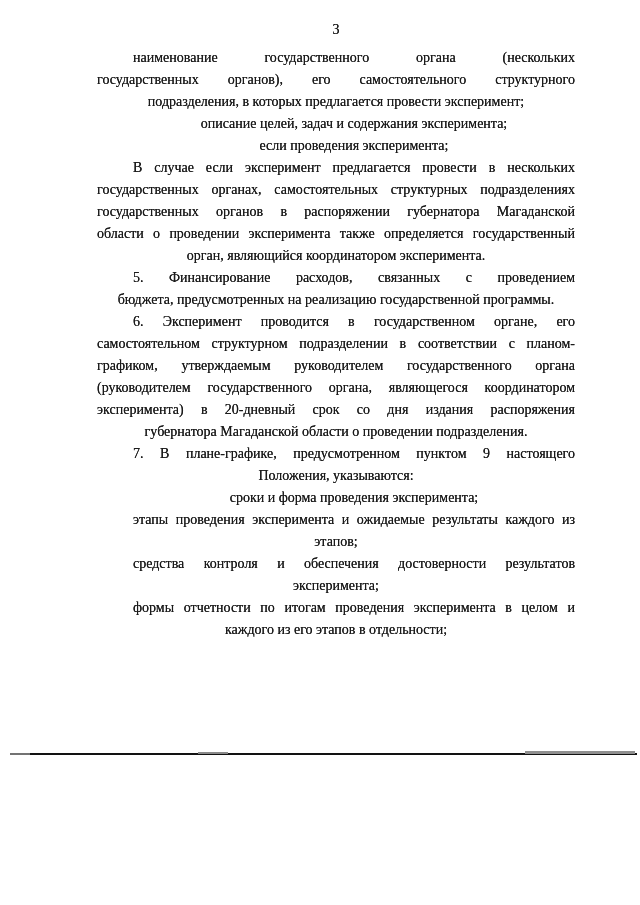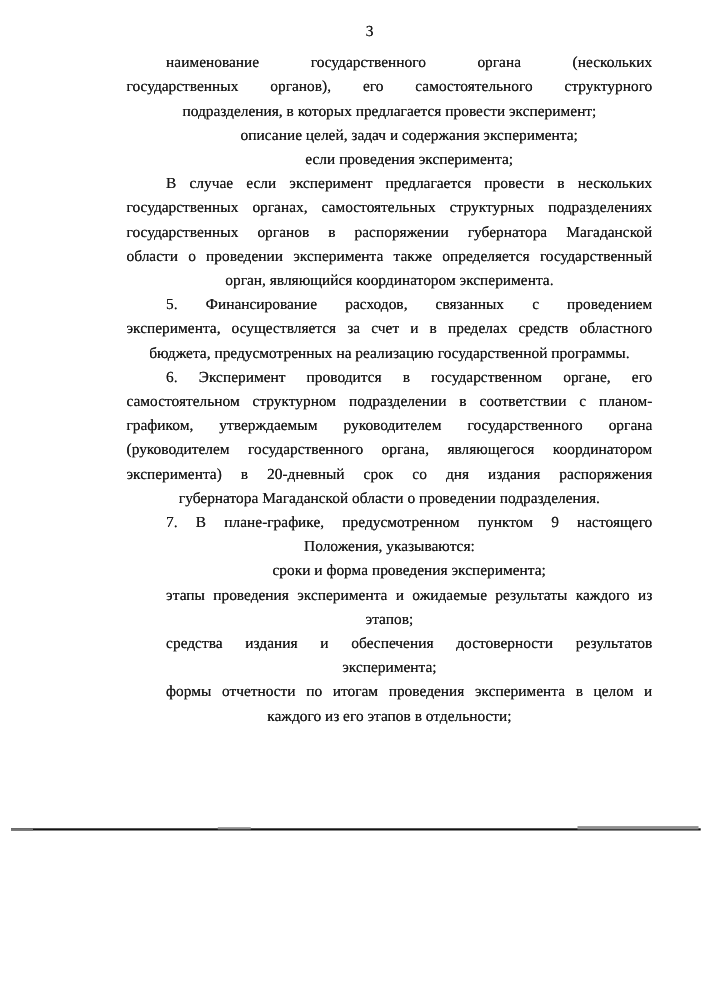--- a/index.html
+++ b/index.html
@@ -27,21 +27,20 @@
     text-shadow: 0 0 0.4px #222;
   }
   .content {
     position: absolute;
     top: 47px;
     left: 97px;
     width: 478px;
     font-size: 14px;
     line-height: 22px;
     text-shadow: 0 0 0.4px #222;
-    margin-left: 18px;
   }
   .para { margin: 0; }
   .line { min-height: 22px; text-align: center; }
   
   .fill { text-align: justify; text-align-last: justify; }
   
   .indent { text-indent: 36px; }
   .rule {
     position: absolute;
     top: 753px;
@@ -102,21 +101,20 @@
     <div class="para">
       <div class="line indent fill">В случае если эксперимент предлагается провести в нескольких</div>
       <div class="line fill">государственных органах, самостоятельных структурных подразделениях</div>
       <div class="line fill">государственных органов в распоряжении губернатора Магаданской</div>
       <div class="line fill">области о проведении эксперимента также определяется государственный</div>
       <div class="line">орган, являющийся координатором эксперимента.</div>
     </div>
 
     <div class="para">
       <div class="line indent fill">5. Финансирование расходов, связанных с проведением</div>
-      <div class="line fill">эксперимента, осуществляется за счет и в пределах средств областного</div>
       <div class="line">бюджета, предусмотренных на реализацию государственной программы.</div>
     </div>
 
     <div class="para">
       <div class="line indent fill">6. Эксперимент проводится в государственном органе, его</div>
       <div class="line fill">самостоятельном структурном подразделении в соответствии с планом-</div>
       <div class="line fill">графиком, утверждаемым руководителем государственного органа</div>
       <div class="line fill">(руководителем государственного органа, являющегося координатором</div>
       <div class="line fill">эксперимента) в 20-дневный срок со дня издания распоряжения</div>
       <div class="line">губернатора Магаданской области о проведении подразделения.</div>
@@ -130,21 +128,21 @@
     <div class="para">
       <div class="line indent">сроки и форма проведения эксперимента;</div>
     </div>
 
     <div class="para">
       <div class="line indent fill">этапы проведения эксперимента и ожидаемые результаты каждого из</div>
       <div class="line">этапов;</div>
     </div>
 
     <div class="para">
-      <div class="line indent fill">средства издания и обеспечения достоверности результатов</div>
+      <div class="line indent fill">средства контроля и обеспечения достоверности результатов</div>
       <div class="line">эксперимента;</div>
     </div>
 
     <div class="para">
       <div class="line indent fill">формы отчетности по итогам проведения эксперимента в целом и</div>
       <div class="line">каждого из его этапов в отдельности;</div>
     </div>
 
   </div>
 

